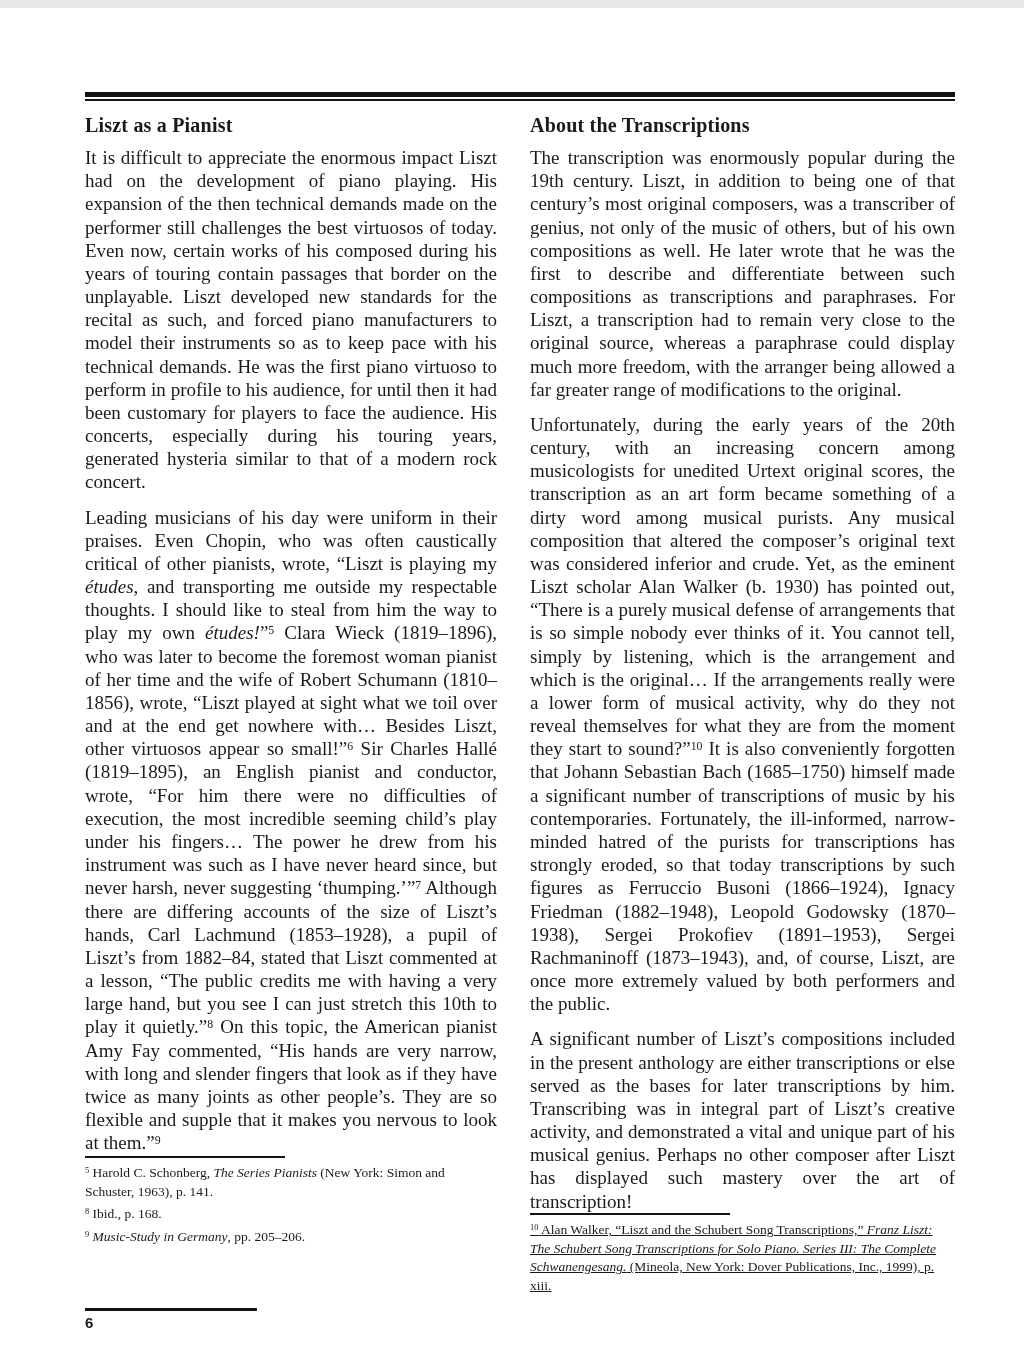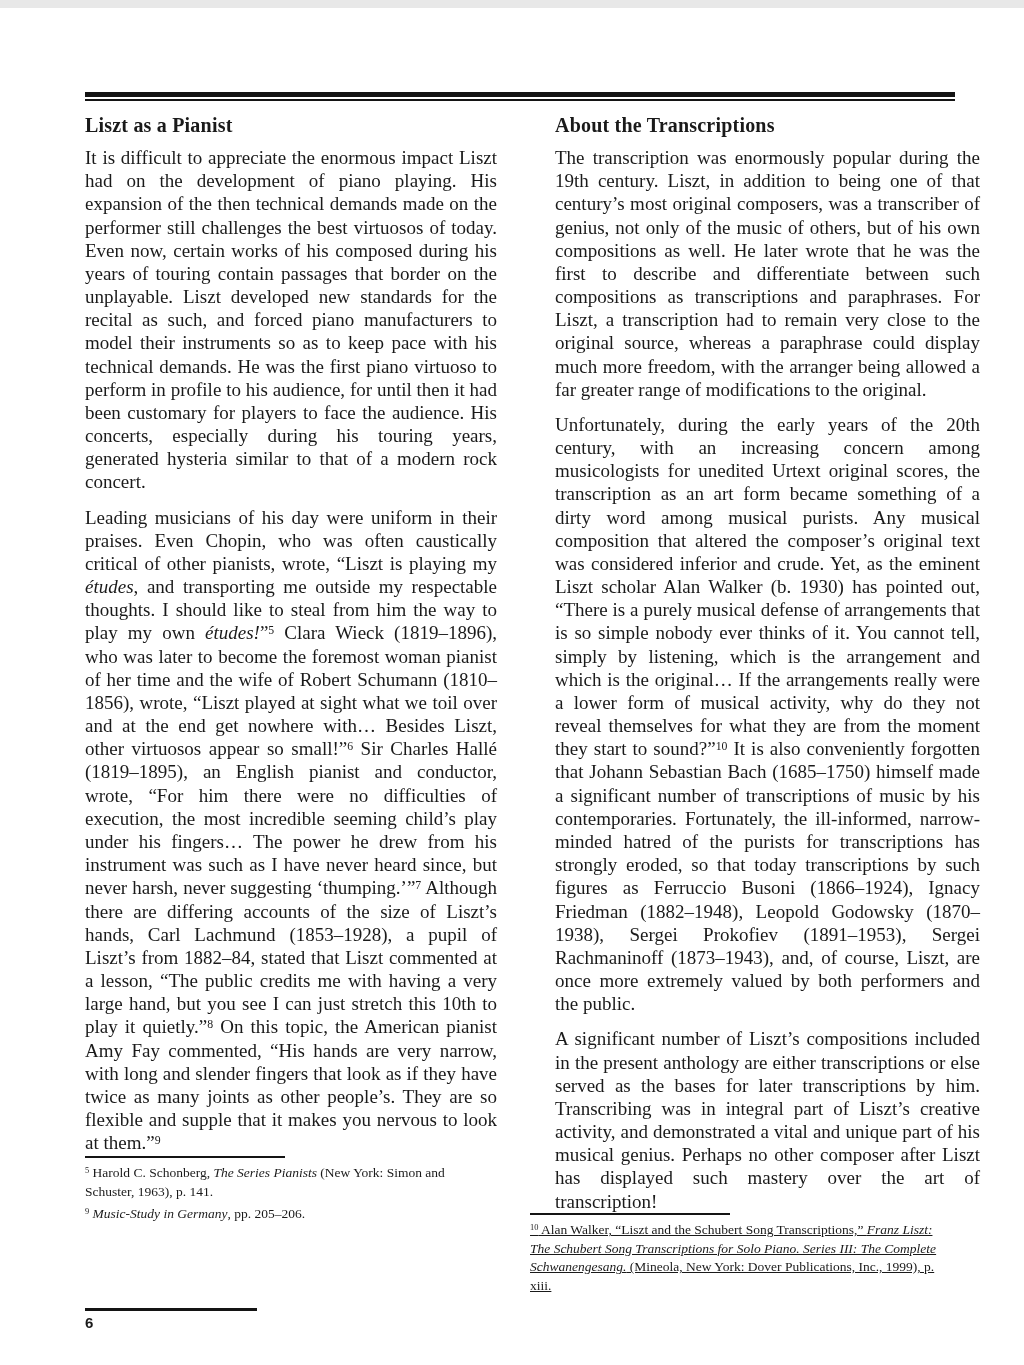--- a/index.html
+++ b/index.html
@@ -13,21 +13,21 @@
     color: #1a1a1a;
     overflow: hidden;
     margin: 8px auto;
   }
   .top-rule { position: absolute; left: 85px; top: 84px; width: 870px; }
   .rule-thick { height: 5px; background: #141414; }
   .rule-thin { height: 2px; background: #141414; margin-top: 2px; }
 
   .col { position: absolute; top: 106px; }
   .col-left  { left: 85px;  width: 412px; }
-  .col-right { left: 555px; width: 425px; }
+  .col-right { left: 530px; width: 425px; }
 
   h2.section-heading {
     font-size: 20px;
     font-weight: bold;
     letter-spacing: 0.2px;
     margin-bottom: 9px;
   }
   p.body-para {
     font-size: 19px;
     line-height: 1.22;
@@ -76,20 +76,21 @@
   <section class="col col-right">
     <h2 class="section-heading">About the Transcriptions</h2>
     <p class="body-para"><span>The transcription was enormously popular during the 19th century. Liszt, in addition to being one of that century’s most original composers, was a transcriber of genius, not only of the music of others, but of his own compositions as well. He later wrote that he was the first to describe and differentiate between such compositions as transcriptions and paraphrases. For Liszt, a transcription had to remain very close to the original source, whereas a paraphrase could display much more freedom, with the arranger being allowed a far greater range of modifications to the original.</span></p>
     <p class="body-para"><span>Unfortunately, during the early years of the 20th century, with an increasing concern among musicologists for unedited Urtext original scores, the transcription as an art form became something of a dirty word among musical purists. Any musical composition that altered the composer’s original text was considered inferior and crude. Yet, as the eminent Liszt scholar Alan Walker (b. 1930) has pointed out, “There is a purely musical defense of arrangements that is so simple nobody ever thinks of it. You cannot tell, simply by listening, which is the arrangement and which is the original… If the arrangements really were a lower form of musical activity, why do they not reveal themselves for what they are from the moment they start to sound?”</span><sup>10</sup><span> It is also conveniently forgotten that Johann Sebastian Bach (1685–1750) himself made a significant number of transcriptions of music by his contemporaries. Fortunately, the ill-informed, narrow-minded hatred of the purists for transcriptions has strongly eroded, so that today transcriptions by such figures as Ferruccio Busoni (1866–1924), Ignacy Friedman (1882–1948), Leopold Godowsky (1870–1938), Sergei Prokofiev (1891–1953), Sergei Rachmaninoff (1873–1943), and, of course, Liszt, are once more extremely valued by both performers and the public.</span></p>
     <p class="body-para"><span>A significant number of Liszt’s compositions included in the present anthology are either transcriptions or else served as the bases for later transcriptions by him. Transcribing was in integral part of Liszt’s creative activity, and demonstrated a vital and unique part of his musical genius. Perhaps no other composer after Liszt has displayed such mastery over the art of transcription!</span></p>
   </section>
 
   <div class="footnotes footnotes-left">
     <div class="fn-rule"></div>
     <p class="footnote"><sup>5</sup><span> Harold C. Schonberg, </span><i>The Series Pianists</i><span> (New York: Simon and Schuster, 1963), p. 141.</span></p>
+    <p class="footnote"><sup>8</sup><span> Ibid., p. 168.</span></p>
     <p class="footnote"><sup>9</sup><span> </span><i>Music-Study in Germany</i><span>, pp. 205–206.</span></p>
   </div>
 
   <div class="footnotes footnotes-right">
     <div class="fn-rule"></div>
     <p class="footnote"><sup>10</sup><span> Alan Walker, “Liszt and the Schubert Song Transcriptions,” </span><i>Franz Liszt: The Schubert Song Transcriptions for Solo Piano. Series III: The Complete Schwanengesang.</i><span> (Mineola, New York: Dover Publications, Inc., 1999), p. xiii.</span></p>
   </div>
 
   <div class="page-footer">
     <div class="footer-rule"></div>

